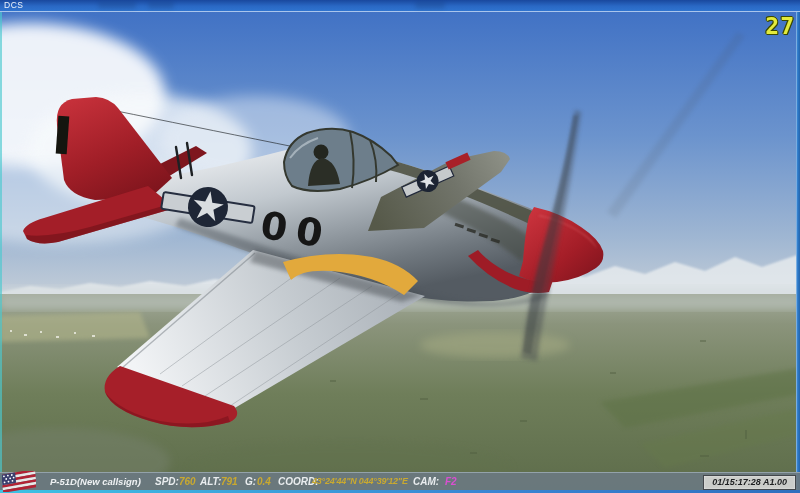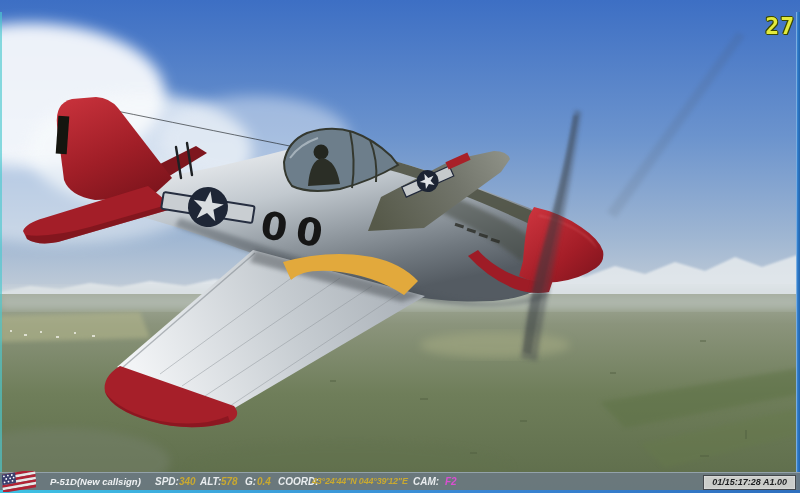--- a/index.html
+++ b/index.html
@@ -206,20 +206,26 @@
       <path fill="url(#sping)" d="M 534,207 Q 561,213 581,227 Q 599,239 603,251 Q 605,262 596,268 Q 580,279 557,282 Q 534,284 519,276 L 523,261 Q 525,233 529,216 Z"></path>
       <path fill="#e06a6e" opacity="0.5" filter="url(#b1)" d="M 540,215 Q 565,221 584,234 Q 594,241 597,249 Q 590,238 574,229 Q 556,219 538,216 Z"></path>
     </g>
 
     <g>
       <path d="M 575,110 C 566,165 552,215 542,250 C 533,283 525,320 521,358 L 537,361 C 542,322 549,288 556,254 C 564,218 574,162 581,112 Z" fill="#3e4349" opacity="0.42" filter="url(#b2)"></path>
       <path d="M 573,115 C 564,170 551,220 541,255 C 533,285 527,318 523,352 L 531,354 C 536,318 543,286 551,253 C 559,219 570,165 578,116 Z" fill="#2f3438" opacity="0.25" filter="url(#b1)"></path>
     </g>
   </svg>
 
+  <div class="titlebar">
+    <span class="title">DCS</span>
+    <span class="tb-smudge" style="left:98px;width:38px;"></span>
+    <span class="tb-smudge" style="left:148px;width:26px;"></span>
+    <span class="tb-smudge" style="left:415px;width:30px;"></span>
+  </div>
   <div class="border-left"></div>
   <div class="border-right"></div>
   <div class="border-bottom"></div>
 
   <div class="fps">27</div>
 
   <div class="statusbar">
     <span class="flag">
       <svg width="34" height="21" viewBox="0 0 34 21">
         <g transform="rotate(-6 17 10)">
@@ -242,23 +248,23 @@
               <circle cx="2.5" cy="10" r="0.9"></circle>
                 <circle cx="6.5" cy="10" r="0.9"></circle>
                 <circle cx="10.5" cy="10" r="0.9"></circle>
             </g>
           </g>
         </g>
       </svg>
     </span>
     <span class="sb name" style="left:38px">P-51D(New callsign)</span>
     <span class="sb lbl" style="left:143px">SPD:</span>
-    <span class="sb val" style="left:167px">340</span>
+    <span class="sb val" style="left:167px">760</span>
     <span class="sb lbl" style="left:188px">ALT:</span>
-    <span class="sb val" style="left:209px">578</span>
+    <span class="sb val" style="left:209px">791</span>
     <span class="sb lbl" style="left:233px">G:</span>
     <span class="sb val" style="left:245px">0.4</span>
     <span class="sb lbl" style="left:266px">COORD:</span>
     <span class="sb val coordv" style="left:300px">43°24'44"N 044°39'12"E</span>
     <span class="sb lbl" style="left:401px">CAM:</span>
     <span class="sb cam" style="left:433px">F2</span>
     <span class="clock">01/15:17:28 A1.00</span>
   </div>
 
 </div>

